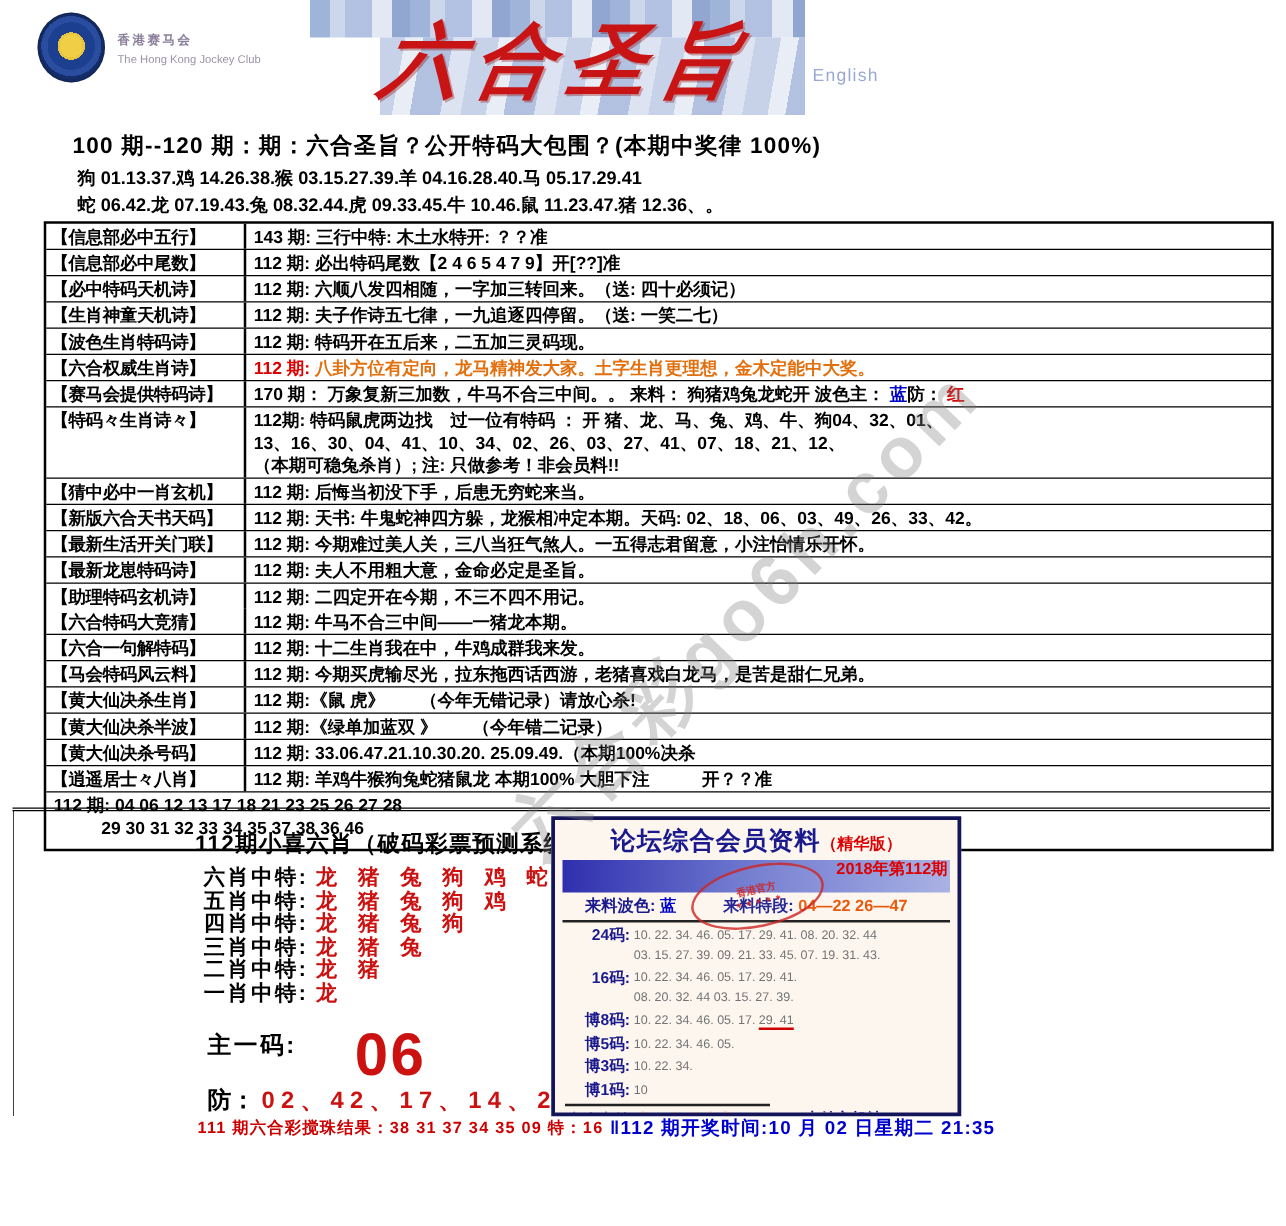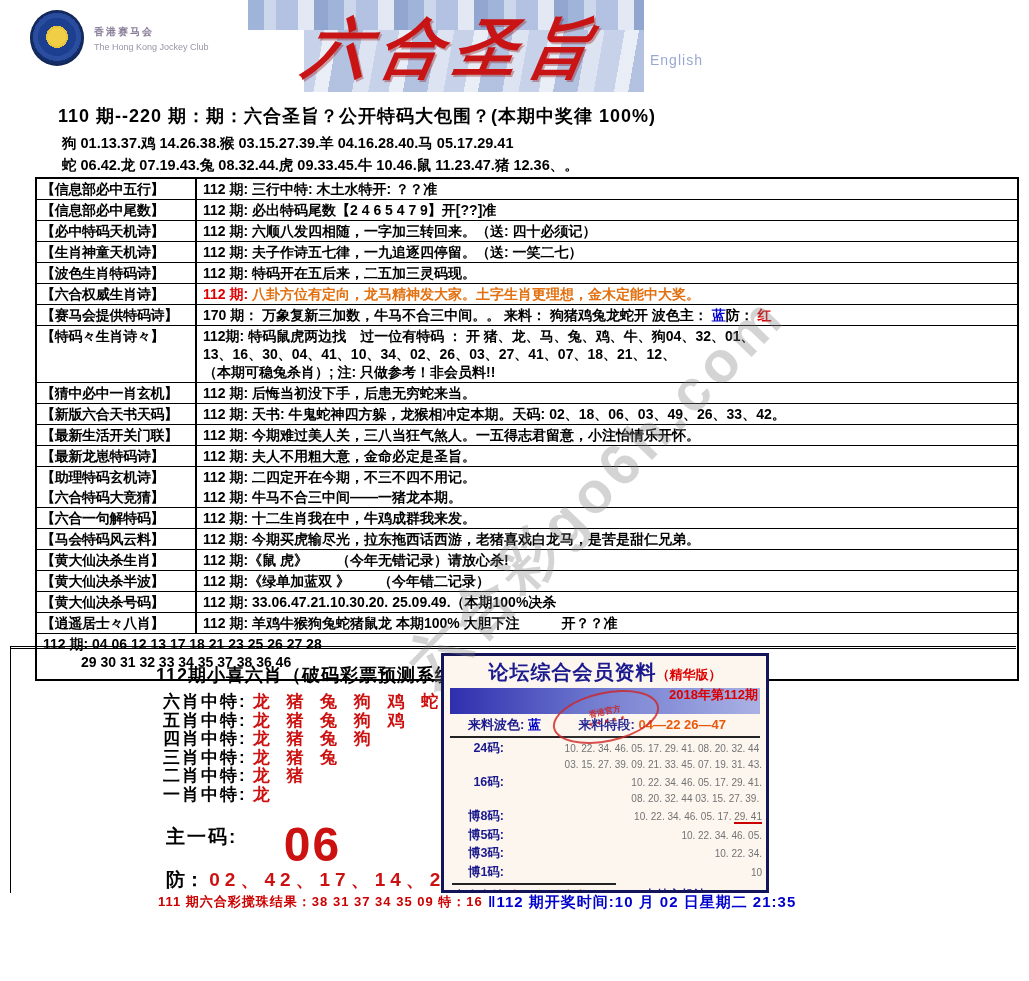--- a/index.html
+++ b/index.html
@@ -63,21 +63,21 @@
   .p-title .suffix{font-size:13px;font-weight:bold;color:#dd0000;}
   .p-bar{height:26px;margin:2px 6px 0 6px;background:linear-gradient(90deg,#2f2fae,#6a74cd 45%,#aab2e4);
     position:relative;}
   .p-bar .issue{position:absolute;right:2px;top:-2px;font-size:13px;font-weight:bold;color:#dd0000;white-space:nowrap;}
   .p-source{margin:2px 8px 0 24px;font-size:13px;font-weight:bold;white-space:nowrap;}
   .p-source .nlab{color:#1a1a8e;}
   .p-source .wave{color:#0000cc;margin-right:34px;}
   .p-source .seg{color:#e8590c;}
   .p-rule{border-top:2px solid #222;margin:2px 6px 0 6px;}
   .p-codes{margin:3px 4px 0 4px;}
-  .p-codegroup{display:flex;margin-bottom:3px;justify-content:space-between;}
+  .p-codegroup{display:flex;margin-bottom:3px;}
   .p-codegroup .clab{flex:0 0 56px;text-align:right;font-size:12.5px;font-weight:bold;color:#1a1a8e;line-height:15.5px;white-space:nowrap;}
   .p-codegroup .cvals{font-size:10px;font-weight:normal;color:#737373;line-height:15.5px;padding-left:3px;}
   .p-codegroup .cvals div{white-space:nowrap;}
   .p-codegroup .und{border-bottom:2px solid #cc0000;}
   .p-rule2{border-top:2px solid #222;margin:3px 150px 2px 8px;}
   .p-bottom{position:relative;height:56px;}
   .p-zod{position:absolute;left:10px;top:1px;}
   .p-zrow{font-size:12.5px;font-weight:bold;line-height:17px;white-space:nowrap;}
   .p-zrow .lab{color:#1a1a8e;}
   .p-zrow .val{color:#e8590c;letter-spacing:1px;}
@@ -112,32 +112,32 @@
   </div>
 
   <div class="banner">
     <div class="strip1"></div>
     <div class="strip2"></div>
     <div class="banner-title">六合圣旨</div>
   </div>
 
   <a class="english">English</a>
 
-  <div class="title-line">110 期--220 期：期：六合圣旨？公开特码大包围？(本期中奖律 100%)</div>
+  <div class="title-line">100 期--120 期：期：六合圣旨？公开特码大包围？(本期中奖律 100%)</div>
 
   <div class="zodiac">
     <div>狗 01.13.37.鸡 14.26.38.猴 03.15.27.39.羊 04.16.28.40.马 05.17.29.41</div>
     <div>蛇 06.42.龙 07.19.43.兔 08.32.44.虎 09.33.45.牛 10.46.鼠 11.23.47.猪 12.36、。</div>
   </div>
 
   <div class="spec-table">
       <div class="trow">
         <div class="tlabel">【信息部必中五行】</div>
         <div class="tcontent">
-          <div class="tline"><span>112 期:  三行中特:  木土水特开:  ？？准</span></div>
+          <div class="tline"><span>143 期:  三行中特:  木土水特开:  ？？准</span></div>
         </div>
       </div>
       <div class="trow">
         <div class="tlabel">【信息部必中尾数】</div>
         <div class="tcontent">
           <div class="tline"><span>112 期:  必出特码尾数【2 4 6 5 4 7 9】开[??]准</span></div>
         </div>
       </div>
       <div class="trow">
         <div class="tlabel">【必中特码天机诗】</div>

